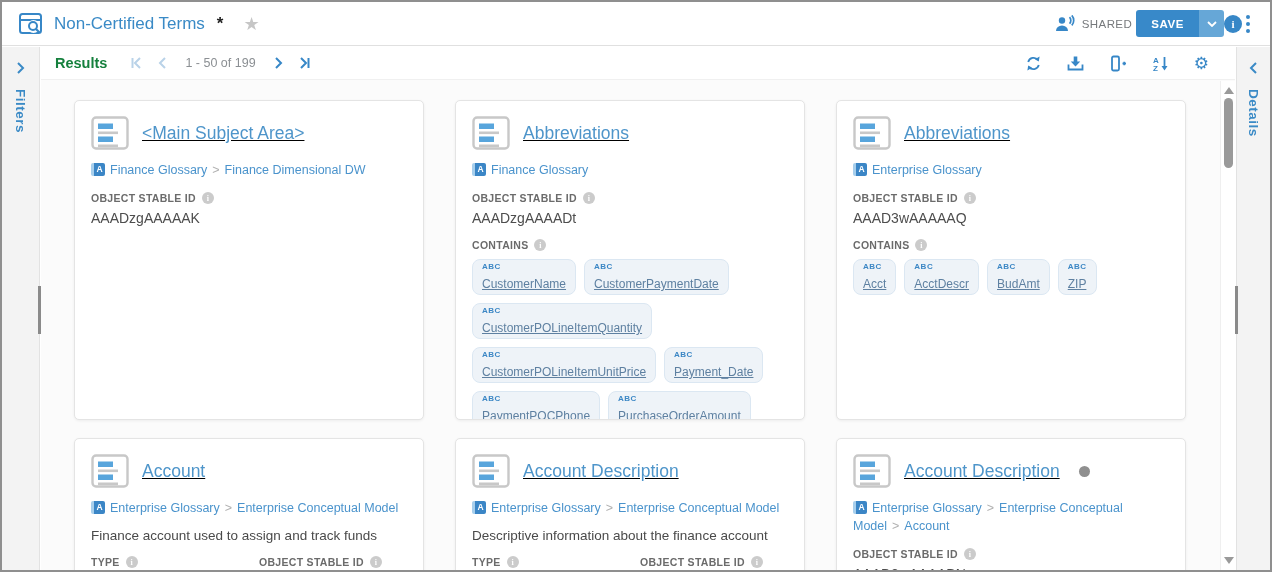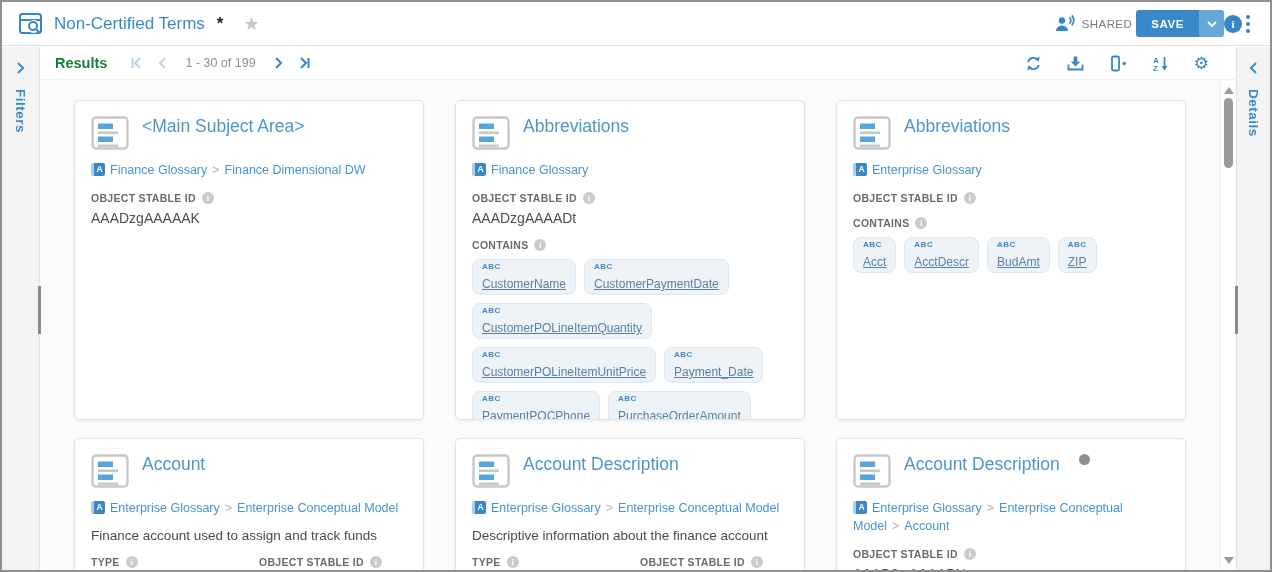--- a/index.html
+++ b/index.html
@@ -56,21 +56,21 @@
   .rb-icon { cursor:pointer; display:flex; align-items:center; }
   .gear-glyph { font-size:17px; color:#3787c7; line-height:1; }
 
   
   .card-grid { padding:20px 26px 0 33px; display:grid; grid-template-columns:repeat(3,350px);
                column-gap:31px; row-gap:18px; }
   .card { background:#fff; border:1px solid #e4e4e4; border-radius:5px; box-shadow:0 1px 3px rgba(0,0,0,.06);
           padding:15px 16px; overflow:hidden; }
   .card-grid .card:nth-child(-n+3) { height:320px; }
   .card-grid .card:nth-child(n+4) { height:300px; }
-  .card-head { display:flex; align-items:flex-start; gap:13px; }
+  .card-head { display:flex; align-items:center; gap:13px;text-decoration:underline; }
   .card-title { font-size:17.5px; color:#4e95ca; cursor:pointer; }
   .status-dot { width:11px; height:11px; border-radius:50%; background:#8f8f8f; margin-left:6px; }
   .card-breadcrumb { margin-top:11px; font-size:12.5px; line-height:1.45; color:#9a9a9a; }
   .glossary-icon { display:inline-flex; vertical-align:-2px; margin-right:5px; height:13px; border-radius:2px; overflow:hidden; }
   .gi-bar { width:3px; background:#a8cfec; }
   .gi-a { width:11px; background:#3b86c6; color:#fff; font-size:8.5px; font-weight:bold;
           display:flex; align-items:center; justify-content:center; }
   .bc-link { color:#4a93cc; cursor:pointer; }
   .bc-sep { color:#b0b0b0; margin:0 5px; }
   .card-desc { margin-top:11px; font-size:13.5px; color:#4a4a4a; }
@@ -181,21 +181,21 @@
           <svg width="14" height="14" viewBox="0 0 14 14">
               <line x1="3.5" y1="2" x2="3.5" y2="12" stroke="#b9d2e8" stroke-width="2"></line>
               <polyline points="11,2 6,7 11,12" fill="none" stroke="#b9d2e8" stroke-width="2"></polyline>
             </svg>
         </span>
         <span class="pg-btn">
           <svg width="10" height="14" viewBox="0 0 10 14">
               <polyline points="8,2 3,7 8,12" fill="none" stroke="#b9d2e8" stroke-width="2"></polyline>
             </svg>
         </span>
-        <span class="pager-text">1 - 30 of 199</span>
+        <span class="pager-text">1 - 50 of 199</span>
         <span class="pg-btn">
           <svg width="10" height="14" viewBox="0 0 10 14">
               <polyline points="2,2 7,7 2,12" fill="none" stroke="#3787c7" stroke-width="2"></polyline>
             </svg>
         </span>
         <span class="pg-btn">
           <svg width="14" height="14" viewBox="0 0 14 14">
               <polyline points="3,2 8,7 3,12" fill="none" stroke="#3787c7" stroke-width="2"></polyline>
               <line x1="10.5" y1="2" x2="10.5" y2="12" stroke="#3787c7" stroke-width="2"></line>
             </svg>
@@ -363,20 +363,21 @@
               <span class="gi-bar"></span>
               <span class="gi-a">A</span>
             </span><span class="bc-link">Enterprise Glossary</span></div>
 
     <div class="card-fields">
             <div class="field">
               <div class="field-label">
                 <span class="fl-text">OBJECT STABLE ID</span>
                 <span class="info-i">i</span>
               </div>
+              <div class="field-value">AAAD3wAAAAAQ</div>
             </div>
           </div>
     <div class="card-contains">
       <div class="field-label">
         <span class="fl-text">CONTAINS</span>
         <span class="info-i">i</span>
       </div>
       <div class="chips">
               <span class="chip">
                 <span class="chip-abc">ABC</span>

